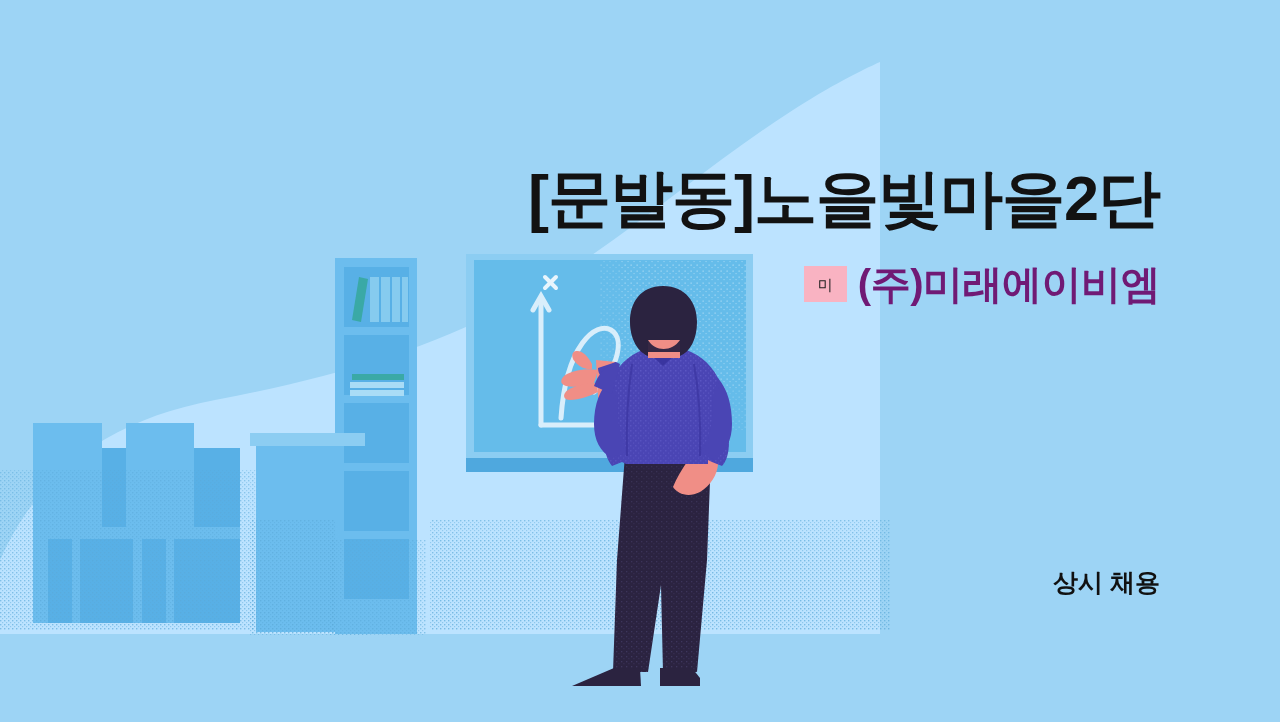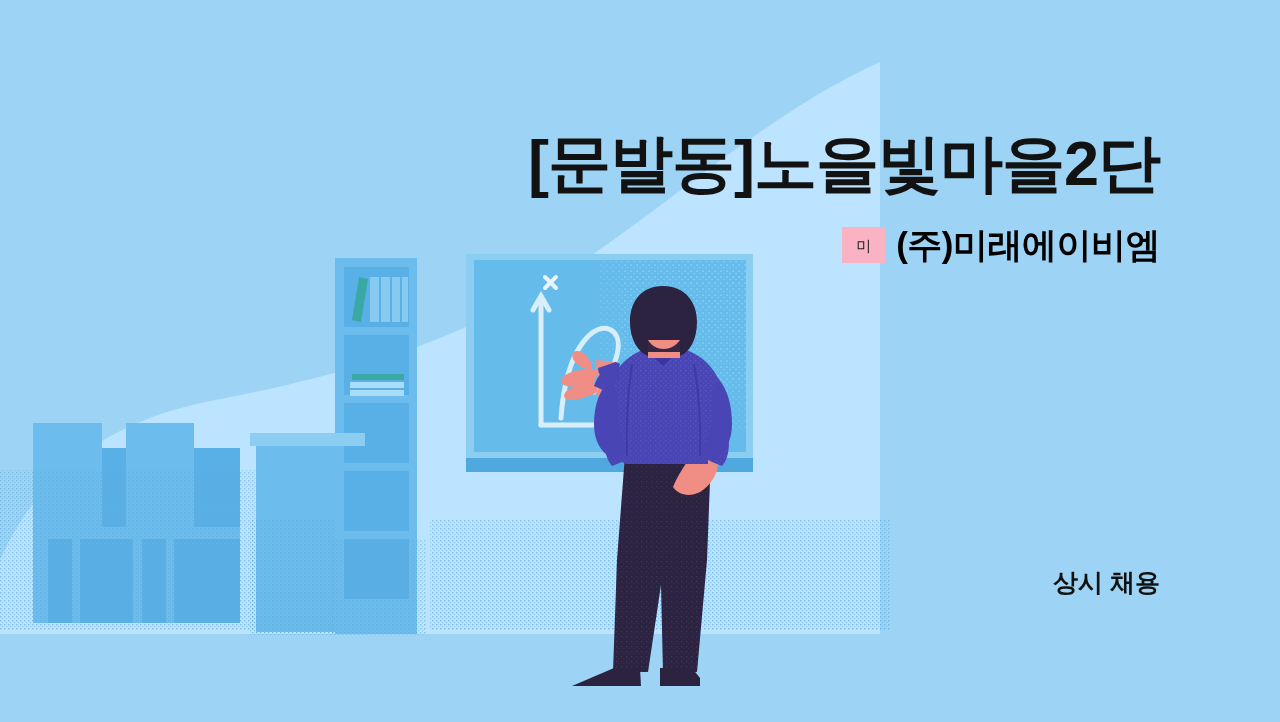--- a/index.html
+++ b/index.html
@@ -30,40 +30,41 @@
     z-index:40;
   }
   #title {
     font-size:63px;
     line-height:1.14;
     font-weight:700;
     color:#121212;
     letter-spacing:-1px;
     white-space:nowrap;
     text-align:right;
+    margin-top:35px;
   }
   #company-row {
     margin-top:22px;
     display:flex;
     align-items:center;
     justify-content:flex-end;
     gap:11px;
   }
   #company-badge {
     width:43px; height:36px;
     background:#f9b3c2;
     display:flex; align-items:center; justify-content:center;
     font-size:15px; font-weight:400; color:#1b1b1b;
     line-height:1;
     flex:0 0 auto;
   }
   #company-name {
-    font-size:35px;
+    font-size:40px;
     font-weight:700;
-    color:#000000;
+    color:#701a75;
     letter-spacing:-0.5px;
     white-space:nowrap;
   }
   #hiring-status {
     position:absolute;
     right:120px;
     top:566px;
     font-size:25px;
     font-weight:700;
     color:#111111;

